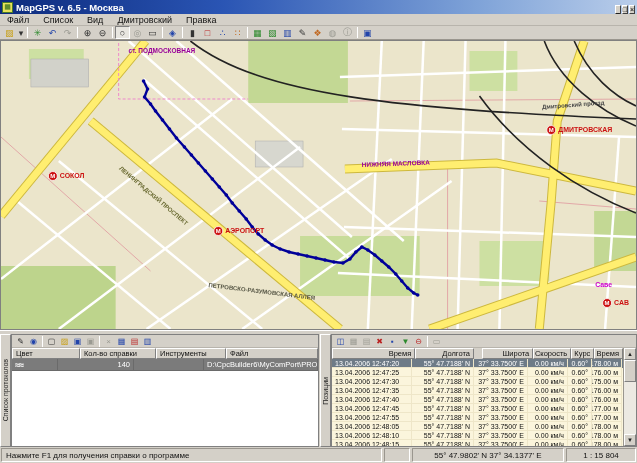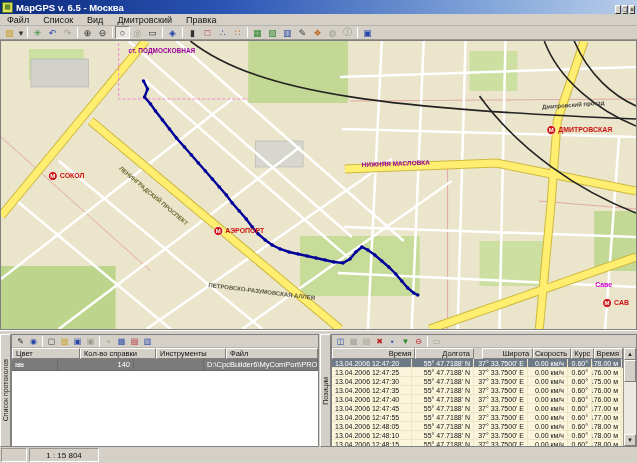--- a/index.html
+++ b/index.html
@@ -438,15 +438,17 @@
   <div id="pos-scroll">
     <div class="sb-btn">▲</div>
     <div class="sb-track">
       <div class="sb-thumb"></div>
     </div>
     <div class="sb-btn">▼</div>
   </div>
 </div>
 
 <div id="statusbar" class="abs">
+  <div class="sseg" id="seg-help">Нажмите F1 для получения справки о программе</div>
   <div class="sseg" id="seg-mini"></div>
+  <div class="sseg" id="seg-coords">55° 47.9802' N   37° 34.1377' E</div>
   <div class="sseg" id="seg-scale">1 : 15 804</div>
 </div>
 
 </body></html>

